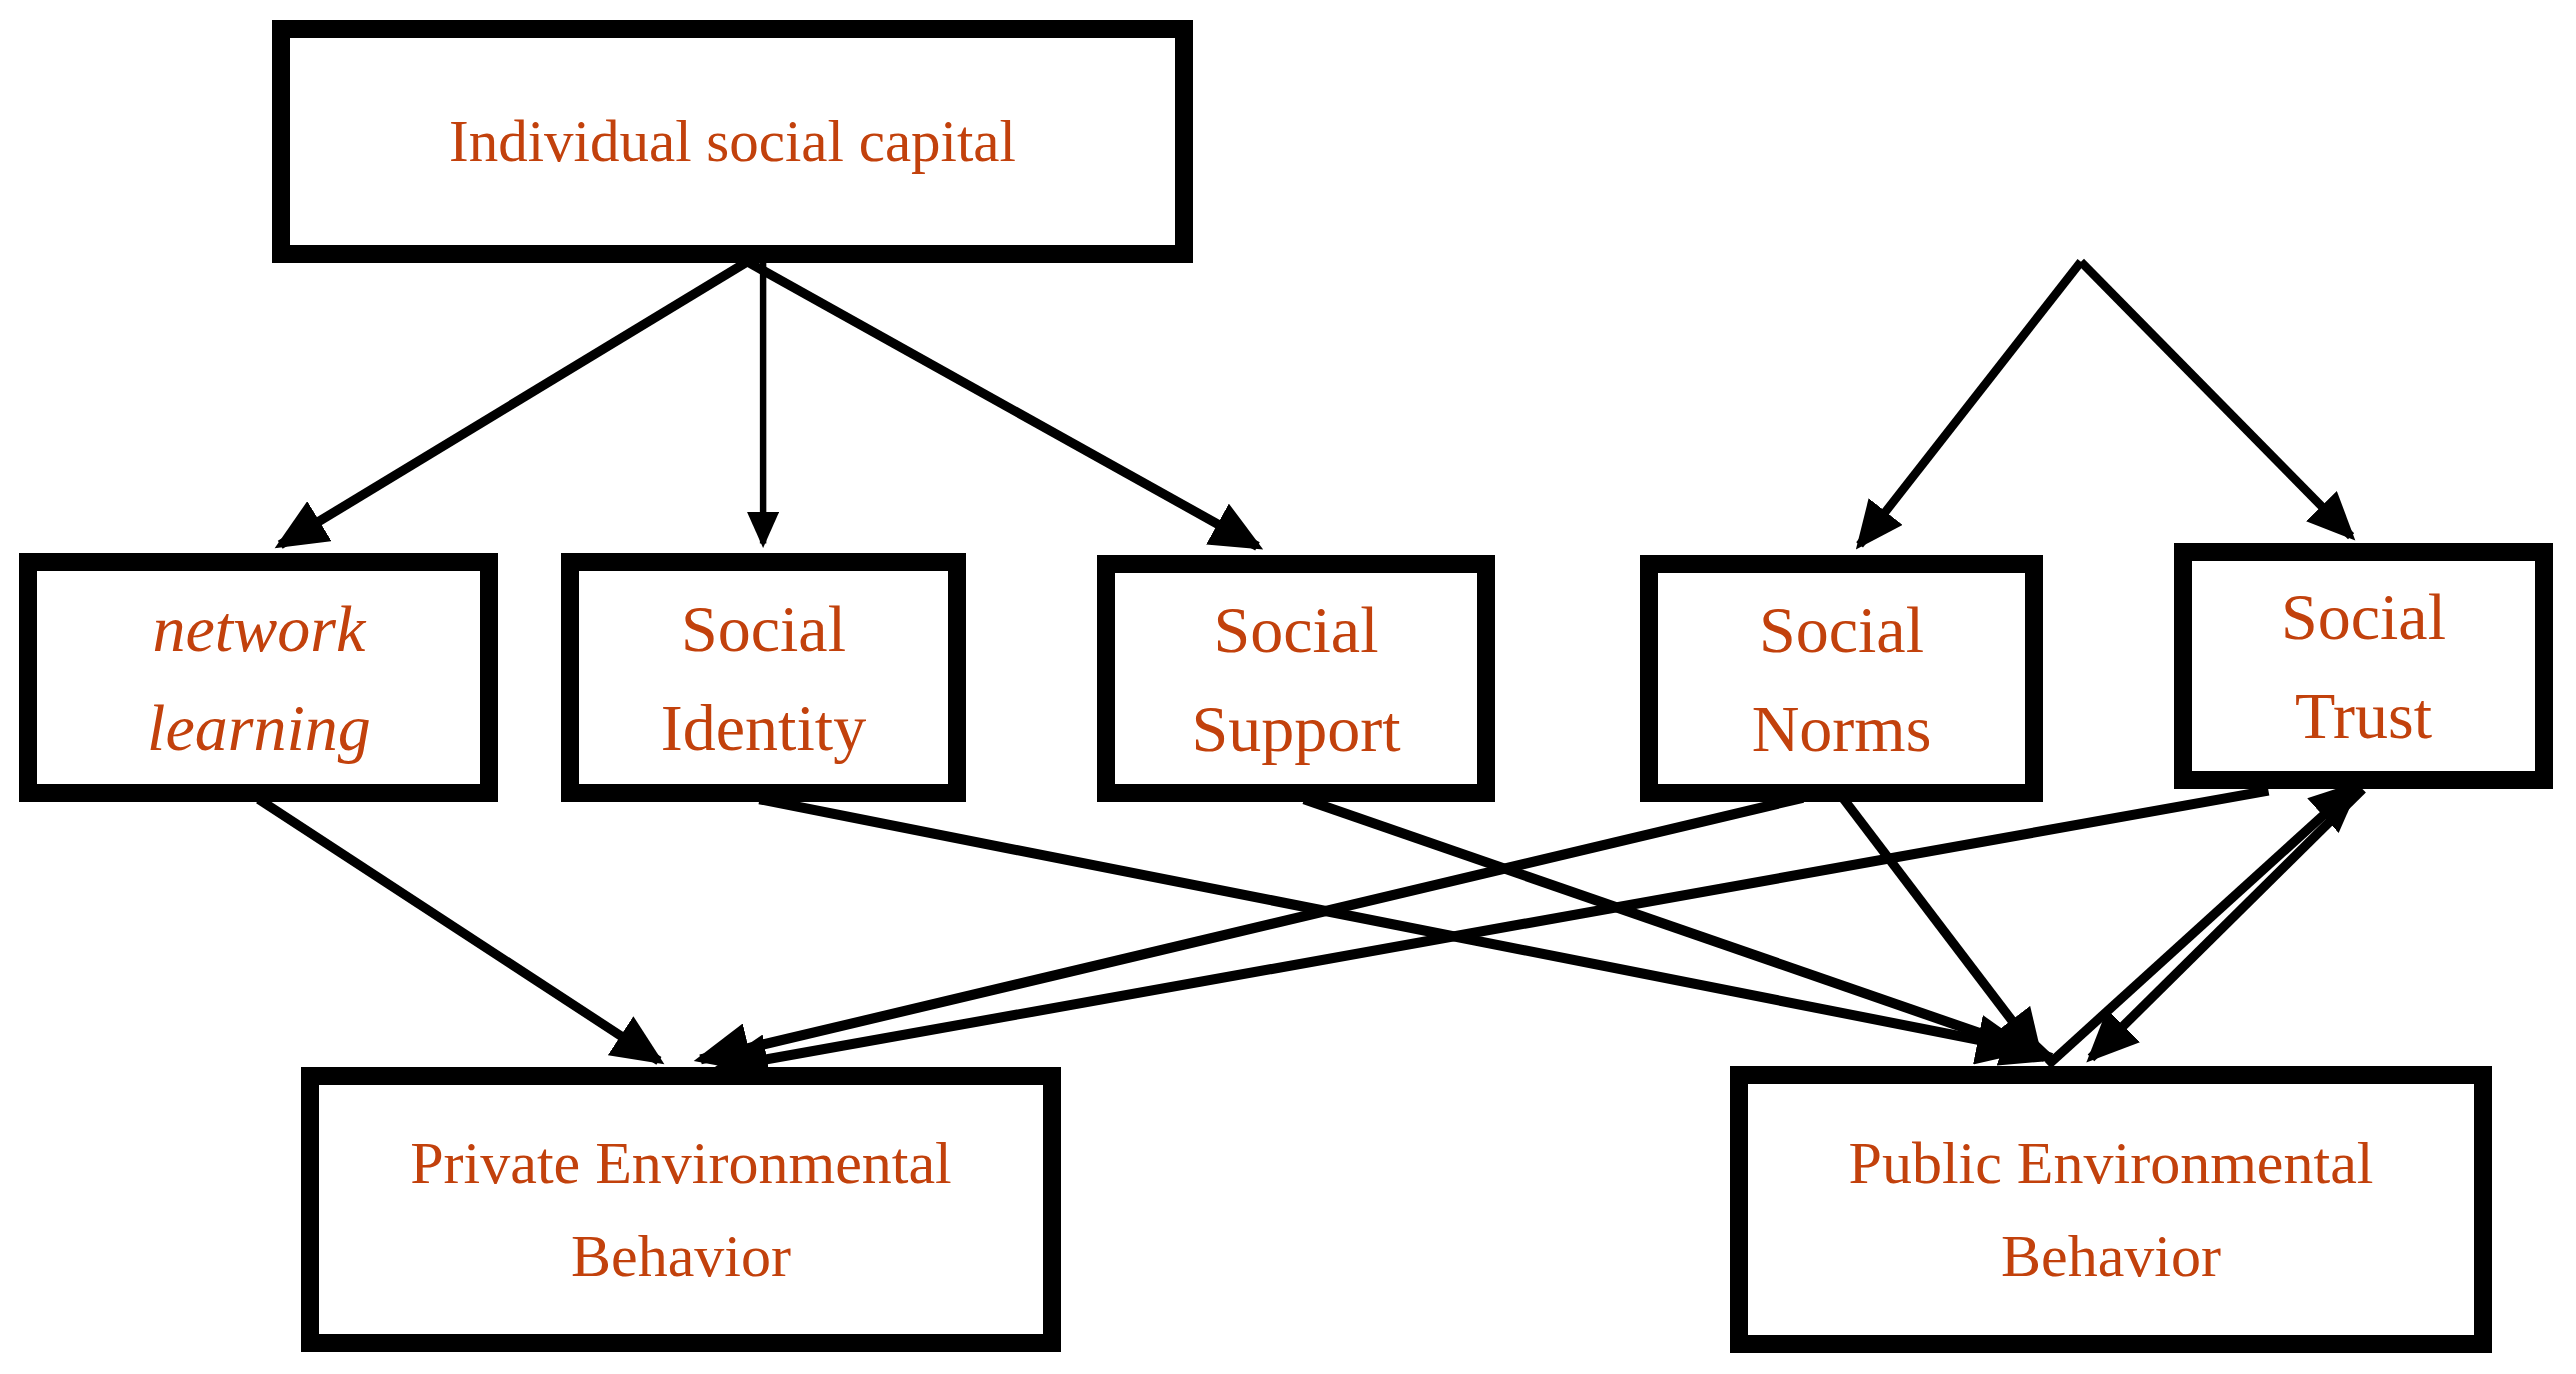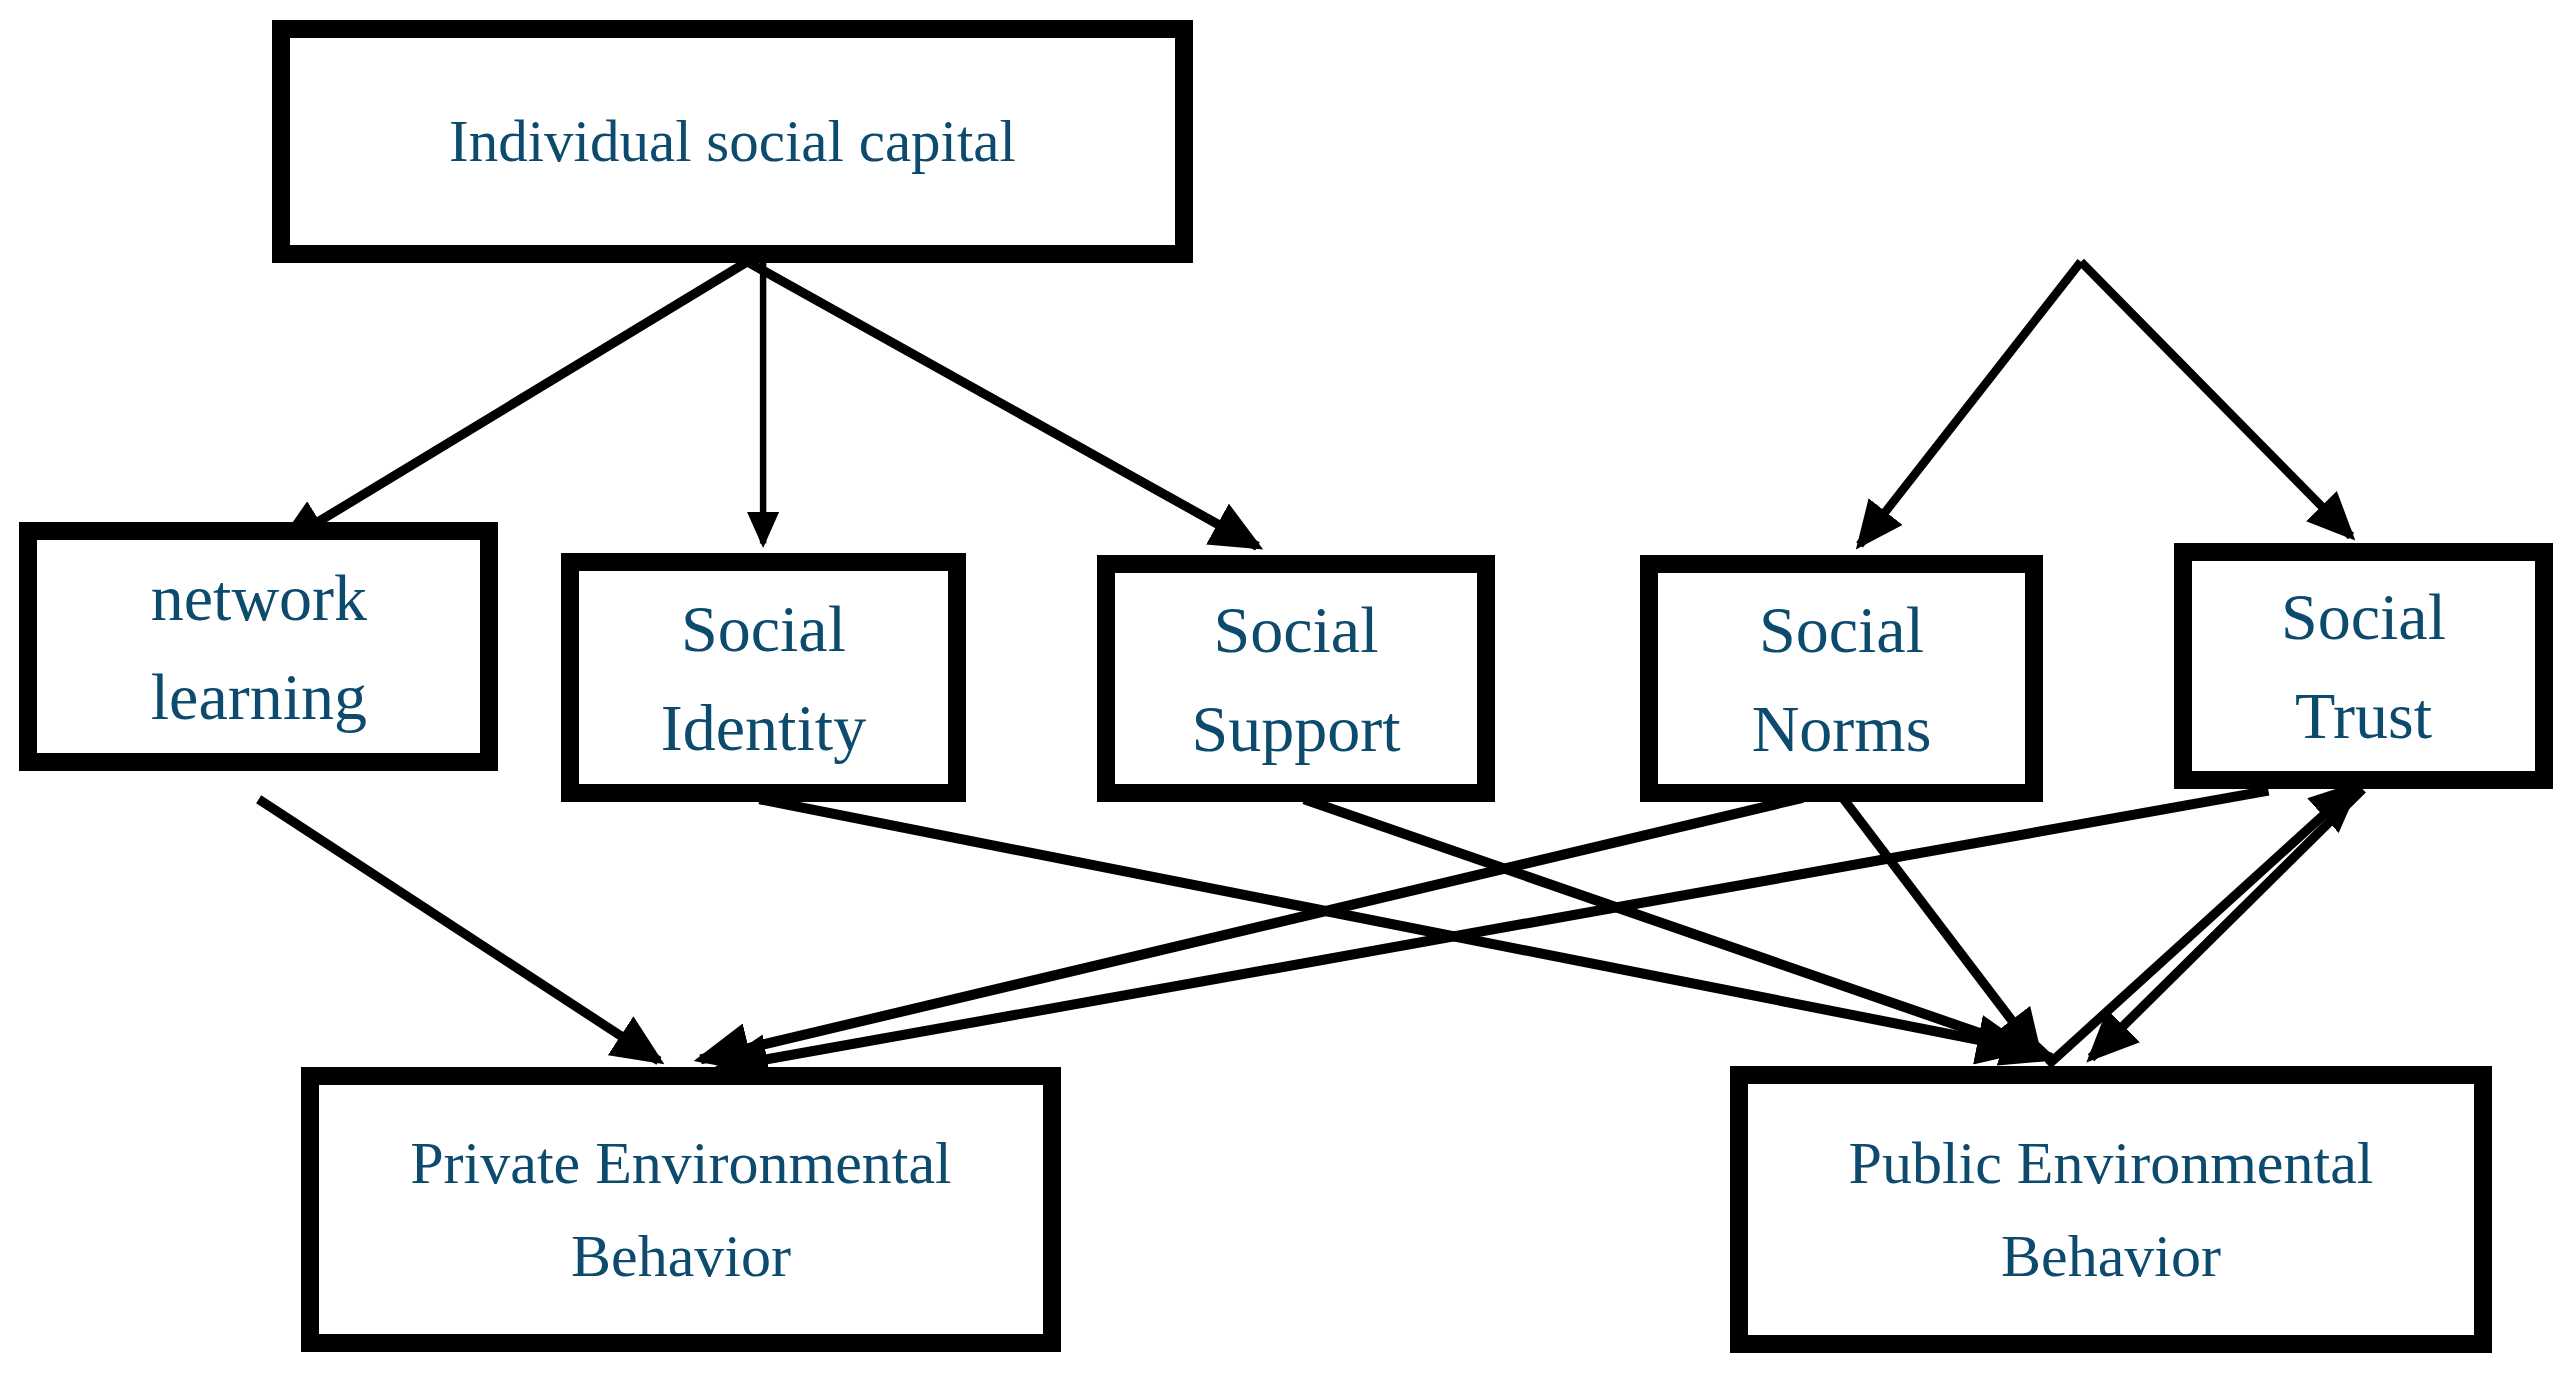--- a/index.html
+++ b/index.html
@@ -28,30 +28,30 @@
     border: 18.7px solid #000000;
     background: #ffffff;
     display: flex;
     align-items: center;
     justify-content: center;
     text-align: center;
   }
   .node .label {
     white-space: pre-line;
     line-height: 1.5;
-    color: #0c4a6e;
+    color: #c2410c;
   }
   .node.top-row .label    { font-size: 59px; line-height: 1.2; }
   .node.mid-row .label    { font-size: 66px; }
   .node.bottom-row .label { font-size: 60px; line-height: 1.55; }
 
   
   #node-individual { left: 272px;  top: 20px;   width: 921px; height: 243px; }
   #node-collective { left: 1648px; top: 20px;   width: 871px; height: 243px; }
-  #node-network    { left: 19.4px;   top: 522px;  width: 479px;  height: 249px; }
+  #node-network    { left: 19.4px;   top: 553px;  width: 479px;  height: 249px; font-style: italic; }
   #node-identity   { left: 561px;  top: 553px;  width: 405px;  height: 249px; }
   #node-support    { left: 1097px; top: 555px;  width: 398px;  height: 247px; }
   #node-norms      { left: 1640px; top: 555px;  width: 403px;  height: 247px; }
   #node-trust      { left: 2174px; top: 543px;  width: 379px;  height: 246px; }
   #node-private    { left: 301px;  top: 1067px; width: 760px; height: 285px; }
   #node-public     { left: 1730px; top: 1066px; width: 762px; height: 287px; }
 </style>
 </head>
 <body>
 

